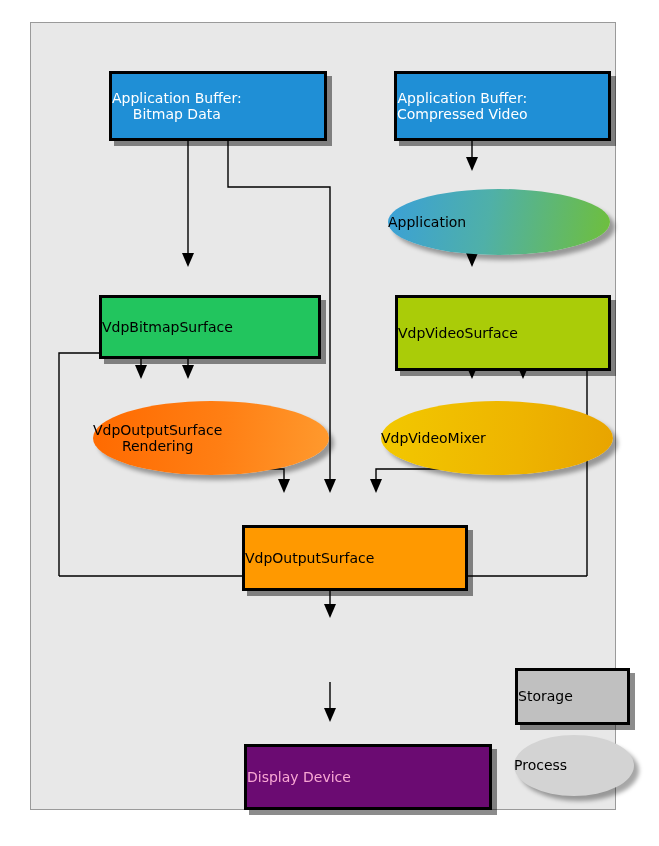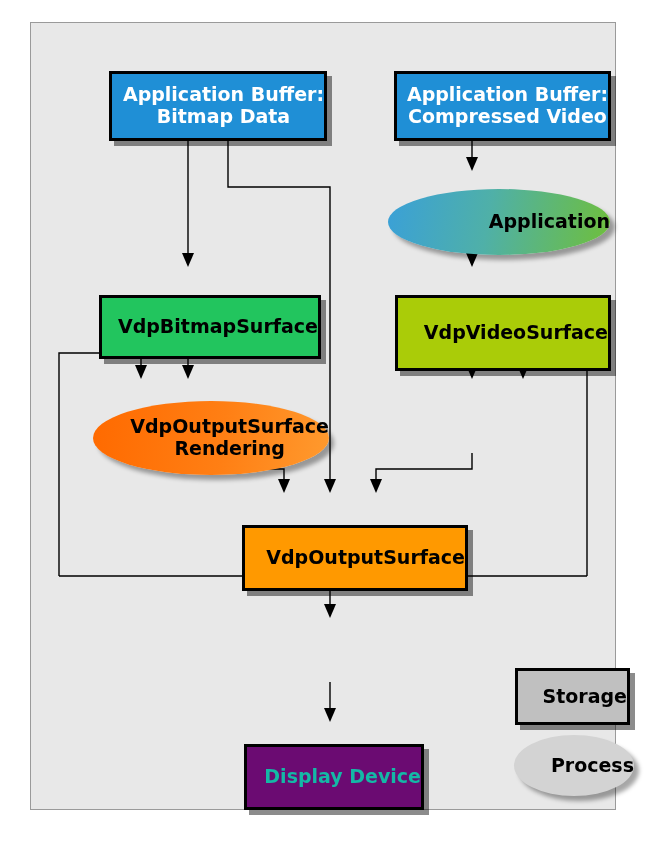--- a/index.html
+++ b/index.html
@@ -22,27 +22,26 @@
     width: 584px;
     height: 786px;
     background: #e8e8e8;
     border: 1px solid #9a9a9a;
   }
   .node {
     position: absolute;
     box-sizing: border-box;
     display: flex;
     align-items: center;
-    justify-content: flex-end;
+    justify-content: flex-start;
     text-align: center;
     line-height: 1.15;
     color: #000000;
-    font-size: 19px;
+    font-size: 14px;
     white-space: pre-line;
-    font-weight: bold;
   }
   .box {
     border: 3px solid #000000;
     box-shadow: 5px 5px 0 rgba(0,0,0,0.45);
   }
   .ellipse {
     border-radius: 50%;
     box-shadow: 5px 5px 4px rgba(0,0,0,0.35);
   }
 
@@ -128,27 +127,30 @@
 
     <div class="node box" style="left:364px; top:272px; width:216px; height:76px; background:#aacc08;">
       <span>VdpVideoSurface</span>
     </div>
 
     <div class="node ellipse" style="left:62px; top:378px; width:236px; height:74px; background:linear-gradient(95deg,#ff6a00 0%,#ff7f14 55%,#ff9a2e 100%);">
       <span>VdpOutputSurface
 Rendering</span>
     </div>
 
+    <div class="node ellipse" style="left:350px; top:378px; width:232px; height:74px; background:linear-gradient(95deg,#f2c800 0%,#eeb400 60%,#e8a400 100%);">
+      <span>VdpVideoMixer</span>
+    </div>
 
     <div class="node box" style="left:211px; top:502px; width:226px; height:66px; background:#ff9900;">
       <span>VdpOutputSurface</span>
     </div>
 
 
-    <div class="node box" style="left:213px; top:721px; width:180px; height:66px; background:#6b0b72; color:#14b8a6;">
+    <div class="node box" style="left:213px; top:721px; width:248px; height:66px; background:#6b0b72; color:#f9a8d4;">
       <span>Display Device</span>
     </div>
 
     <div class="node box" style="left:484px; top:645px; width:115px; height:57px; background:#c0c0c0;">
       <span>Storage</span>
     </div>
 
     <div class="node ellipse" style="left:483px; top:712px; width:120px; height:61px; background:#d3d3d3;">
       <span>Process</span>
     </div>

